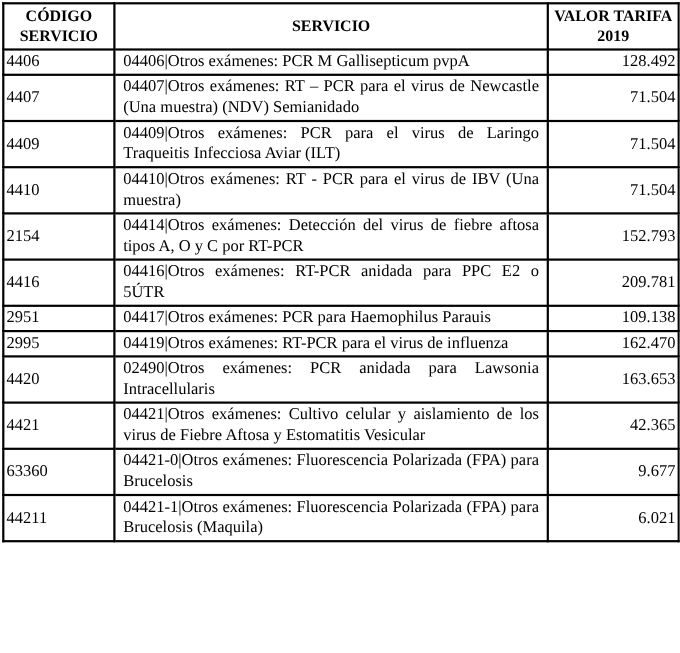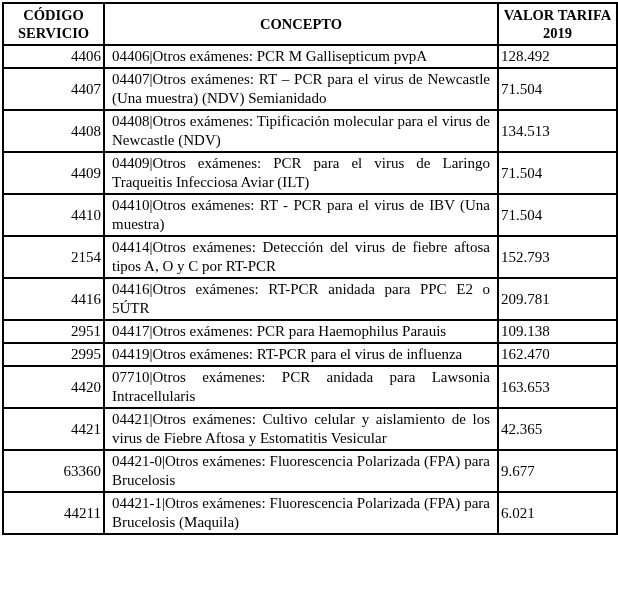--- a/index.html
+++ b/index.html
@@ -28,69 +28,64 @@
     overflow: hidden;
   }
   .tariff thead th {
     font-weight: bold;
     text-align: center;
     font-size: 14.5px;
     line-height: 18px;
     padding: 2px 2px;
   }
   td.codigo {
-    text-align: right;
+    text-align: left;
     font-size: 15px;
     line-height: 19px;
     padding: 1px 2px;
   }
   td.concepto {
     text-align: justify;
     font-size: 15px;
     line-height: 19px;
     padding: 1px 7px;
   }
   td.valor {
-    text-align: left;
+    text-align: right;
     font-size: 15px;
     line-height: 19px;
     padding: 1px 2px;
   }
 </style>
 </head>
 <body>
 
 <table class="tariff">
   <colgroup>
     <col style="width:101px">
     <col style="width:394px">
     <col style="width:119px">
   </colgroup>
   <thead>
     <tr>
       <th>CÓDIGO SERVICIO</th>
-      <th>CONCEPTO</th>
+      <th>SERVICIO</th>
       <th>VALOR TARIFA 2019</th>
     </tr>
   </thead>
   <tbody>
     <tr>
       <td class="codigo">4406</td>
       <td class="concepto">04406|Otros exámenes: PCR M Gallisepticum pvpA</td>
       <td class="valor">128.492</td>
     </tr>
     <tr>
       <td class="codigo">4407</td>
       <td class="concepto">04407|Otros exámenes: RT – PCR para el virus de Newcastle (Una muestra) (NDV) Semianidado</td>
       <td class="valor">71.504</td>
-    </tr>
-    <tr>
-      <td class="codigo">4408</td>
-      <td class="concepto">04408|Otros exámenes: Tipificación molecular para el virus de Newcastle (NDV)</td>
-      <td class="valor">134.513</td>
     </tr>
     <tr>
       <td class="codigo">4409</td>
       <td class="concepto">04409|Otros exámenes: PCR para el virus de Laringo Traqueitis Infecciosa Aviar (ILT)</td>
       <td class="valor">71.504</td>
     </tr>
     <tr>
       <td class="codigo">4410</td>
       <td class="concepto">04410|Otros exámenes: RT - PCR para el virus de IBV (Una muestra)</td>
       <td class="valor">71.504</td>
@@ -110,21 +105,21 @@
       <td class="concepto">04417|Otros exámenes: PCR para Haemophilus Parauis</td>
       <td class="valor">109.138</td>
     </tr>
     <tr>
       <td class="codigo">2995</td>
       <td class="concepto">04419|Otros exámenes: RT-PCR para el virus de influenza</td>
       <td class="valor">162.470</td>
     </tr>
     <tr>
       <td class="codigo">4420</td>
-      <td class="concepto">07710|Otros exámenes: PCR anidada para Lawsonia Intracellularis</td>
+      <td class="concepto">02490|Otros exámenes: PCR anidada para Lawsonia Intracellularis</td>
       <td class="valor">163.653</td>
     </tr>
     <tr>
       <td class="codigo">4421</td>
       <td class="concepto">04421|Otros exámenes: Cultivo celular y aislamiento de los virus de Fiebre Aftosa y Estomatitis Vesicular</td>
       <td class="valor">42.365</td>
     </tr>
     <tr>
       <td class="codigo">63360</td>
       <td class="concepto">04421-0|Otros exámenes: Fluorescencia Polarizada (FPA) para Brucelosis</td>

